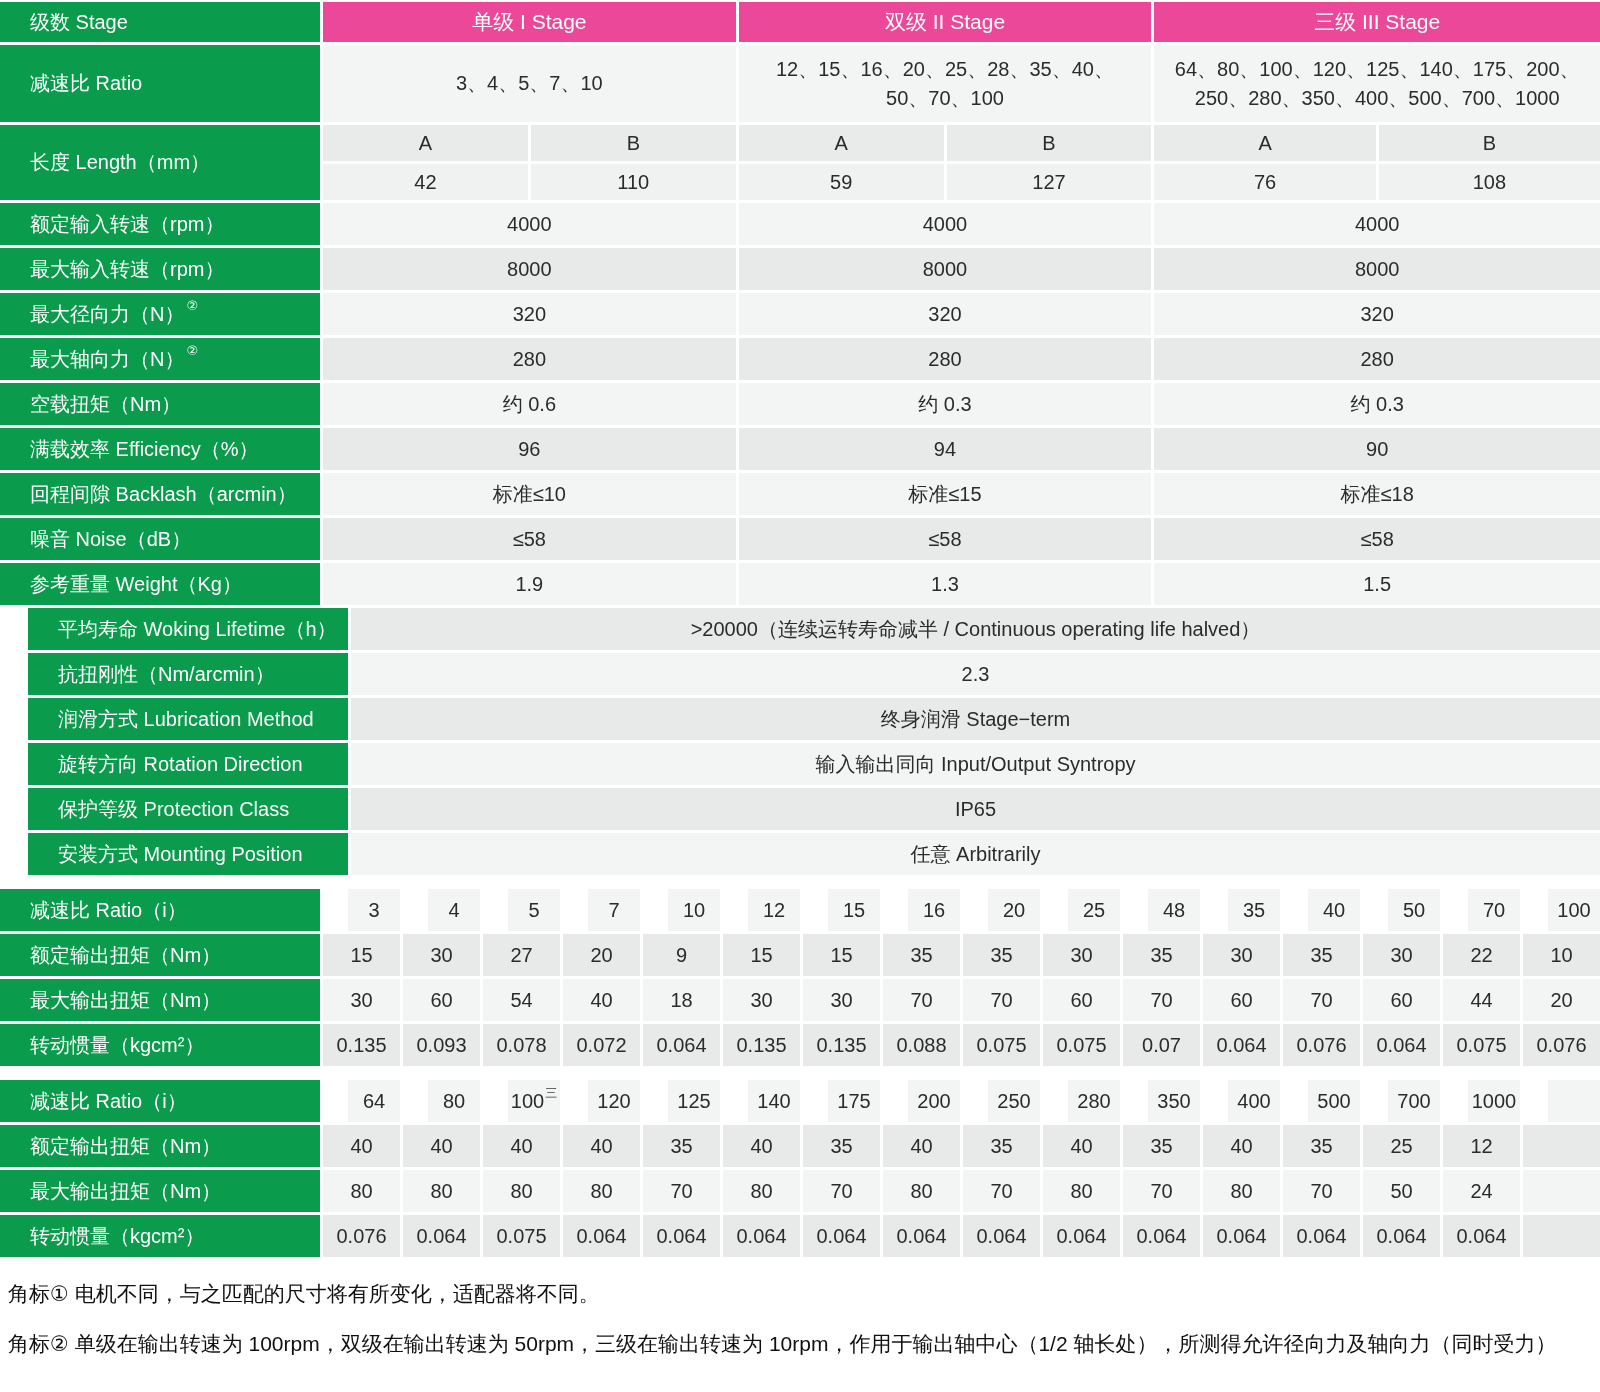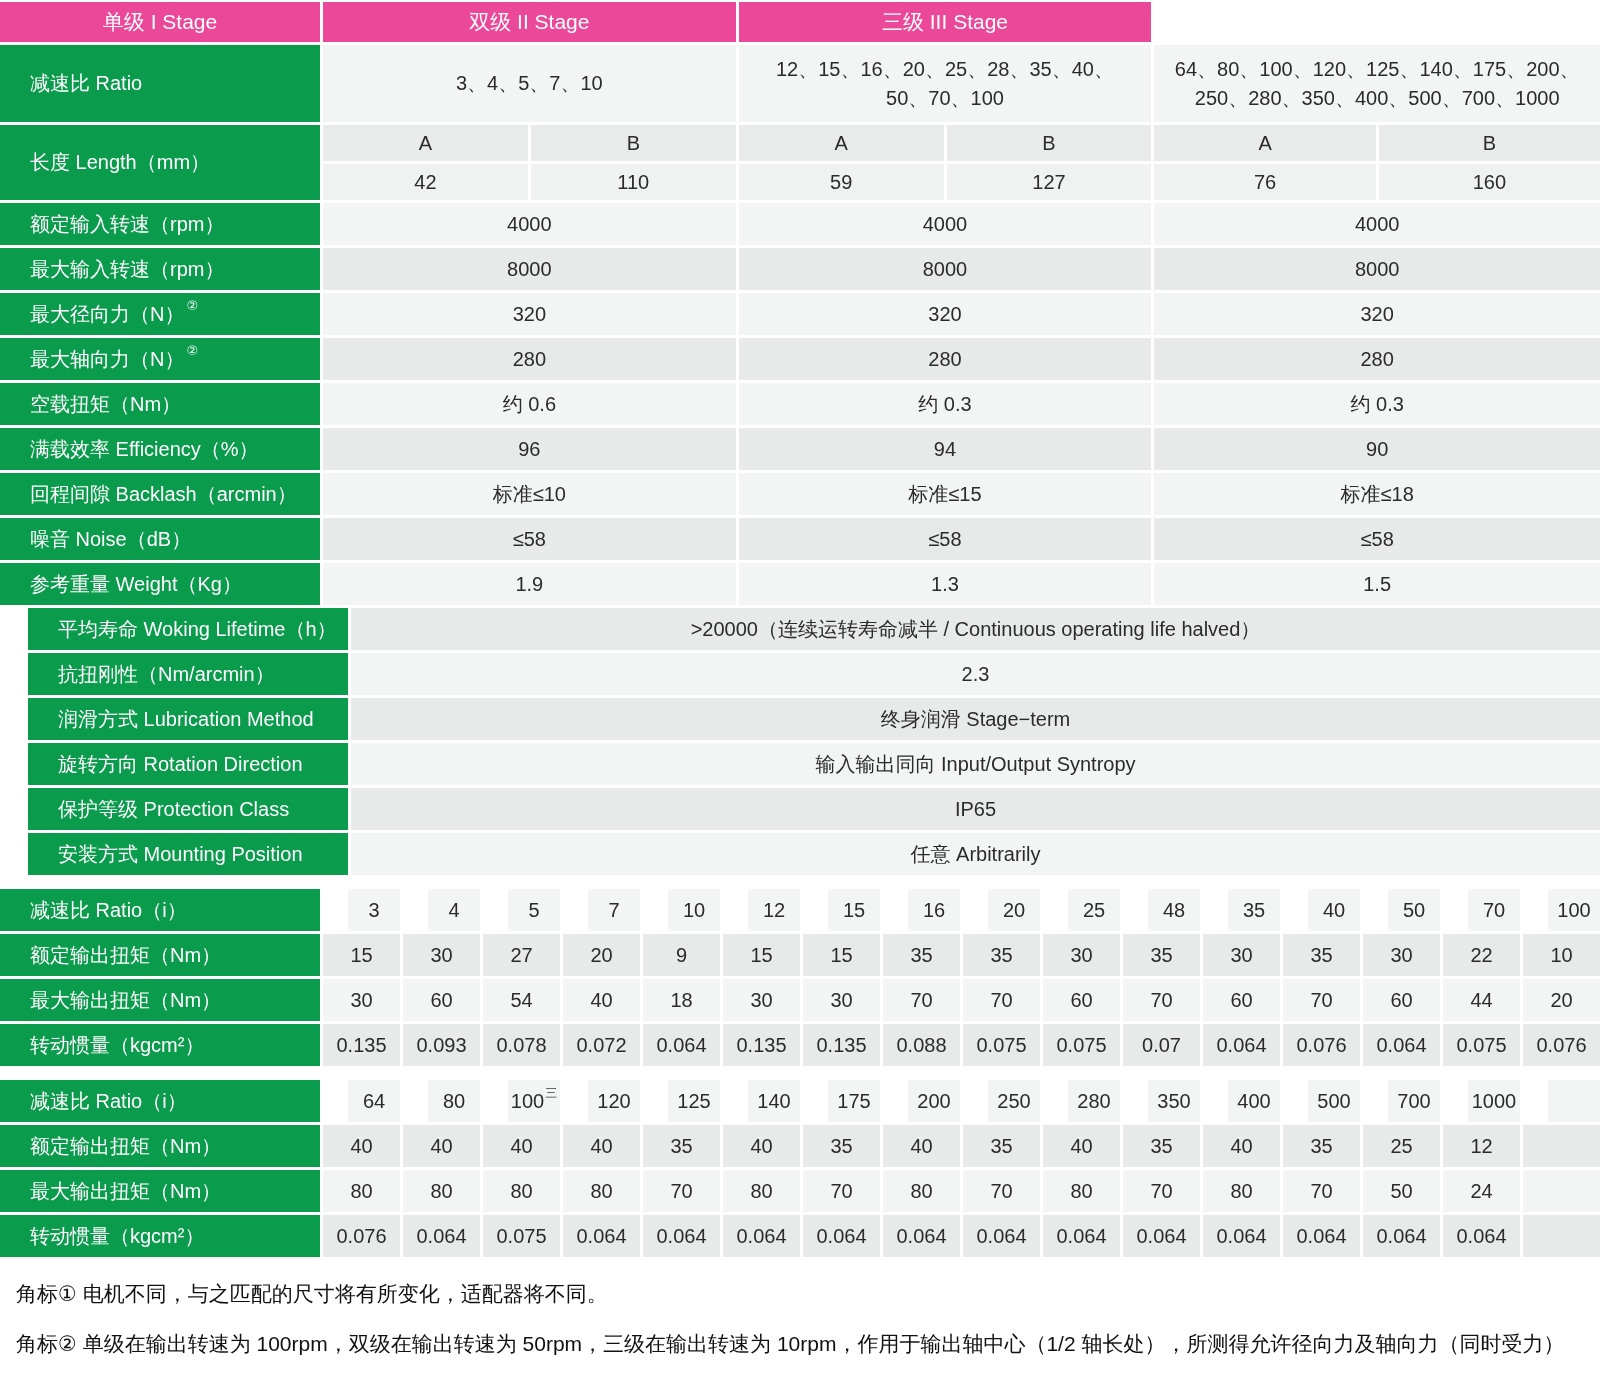--- a/index.html
+++ b/index.html
@@ -41,32 +41,33 @@
 
   sup.mark {
     font-size:13px; line-height:0; position:relative; top:-8px; margin-left:2px;
   }
   sup.small-mark {
     font-size:12px; line-height:0; position:relative; top:-8px; margin-left:1px; color:#3a3a3a;
   }
 
   .gap-top { margin-top:14px;gap:28px; }
 
-  .footnotes { margin-top:24px; padding-left:16px; }
+  .footnotes { margin-top:24px; padding-left:8px; }
   .footnotes p {
     font-size:21px; color:#111111; margin-bottom:24px; line-height:1.25;
     white-space:nowrap;
   }
 </style>
 </head>
 <body>
 
 <div class="page">
   <div id="tables">
       <div class="row r-main">
+        <div class="cell label h40">级数 Stage</div>
         <div class="cell ghead h40">单级 I Stage</div>
         <div class="cell ghead h40">双级 II Stage</div>
         <div class="cell ghead h40">三级 III Stage</div>
       </div>
       <div class="row r-main">
         <div class="cell label h77">减速比 Ratio</div>
         <div class="cell light pre h77">3、4、5、7、10</div>
         <div class="cell light pre h77">12、15、16、20、25、28、35、40、
 50、70、100</div>
         <div class="cell light pre h77">64、80、100、120、125、140、175、200、
@@ -78,21 +79,21 @@
         <div class="cell lhead h36">B</div>
         <div class="cell lhead h36">A</div>
         <div class="cell lhead h36">B</div>
         <div class="cell lhead h36">A</div>
         <div class="cell lhead h36">B</div>
         <div class="cell lval h36">42</div>
         <div class="cell lval h36">110</div>
         <div class="cell lval h36">59</div>
         <div class="cell lval h36">127</div>
         <div class="cell lval h36">76</div>
-        <div class="cell lval h36">160</div>
+        <div class="cell lval h36">108</div>
       </div>
       <div class="row r-main">
         <div class="cell label">额定输入转速（rpm）</div>
         <div class="cell light">4000</div>
         <div class="cell light">4000</div>
         <div class="cell light">4000</div>
       </div>
       <div class="row r-main">
         <div class="cell label">最大输入转速（rpm）</div>
         <div class="cell dark">8000</div>

